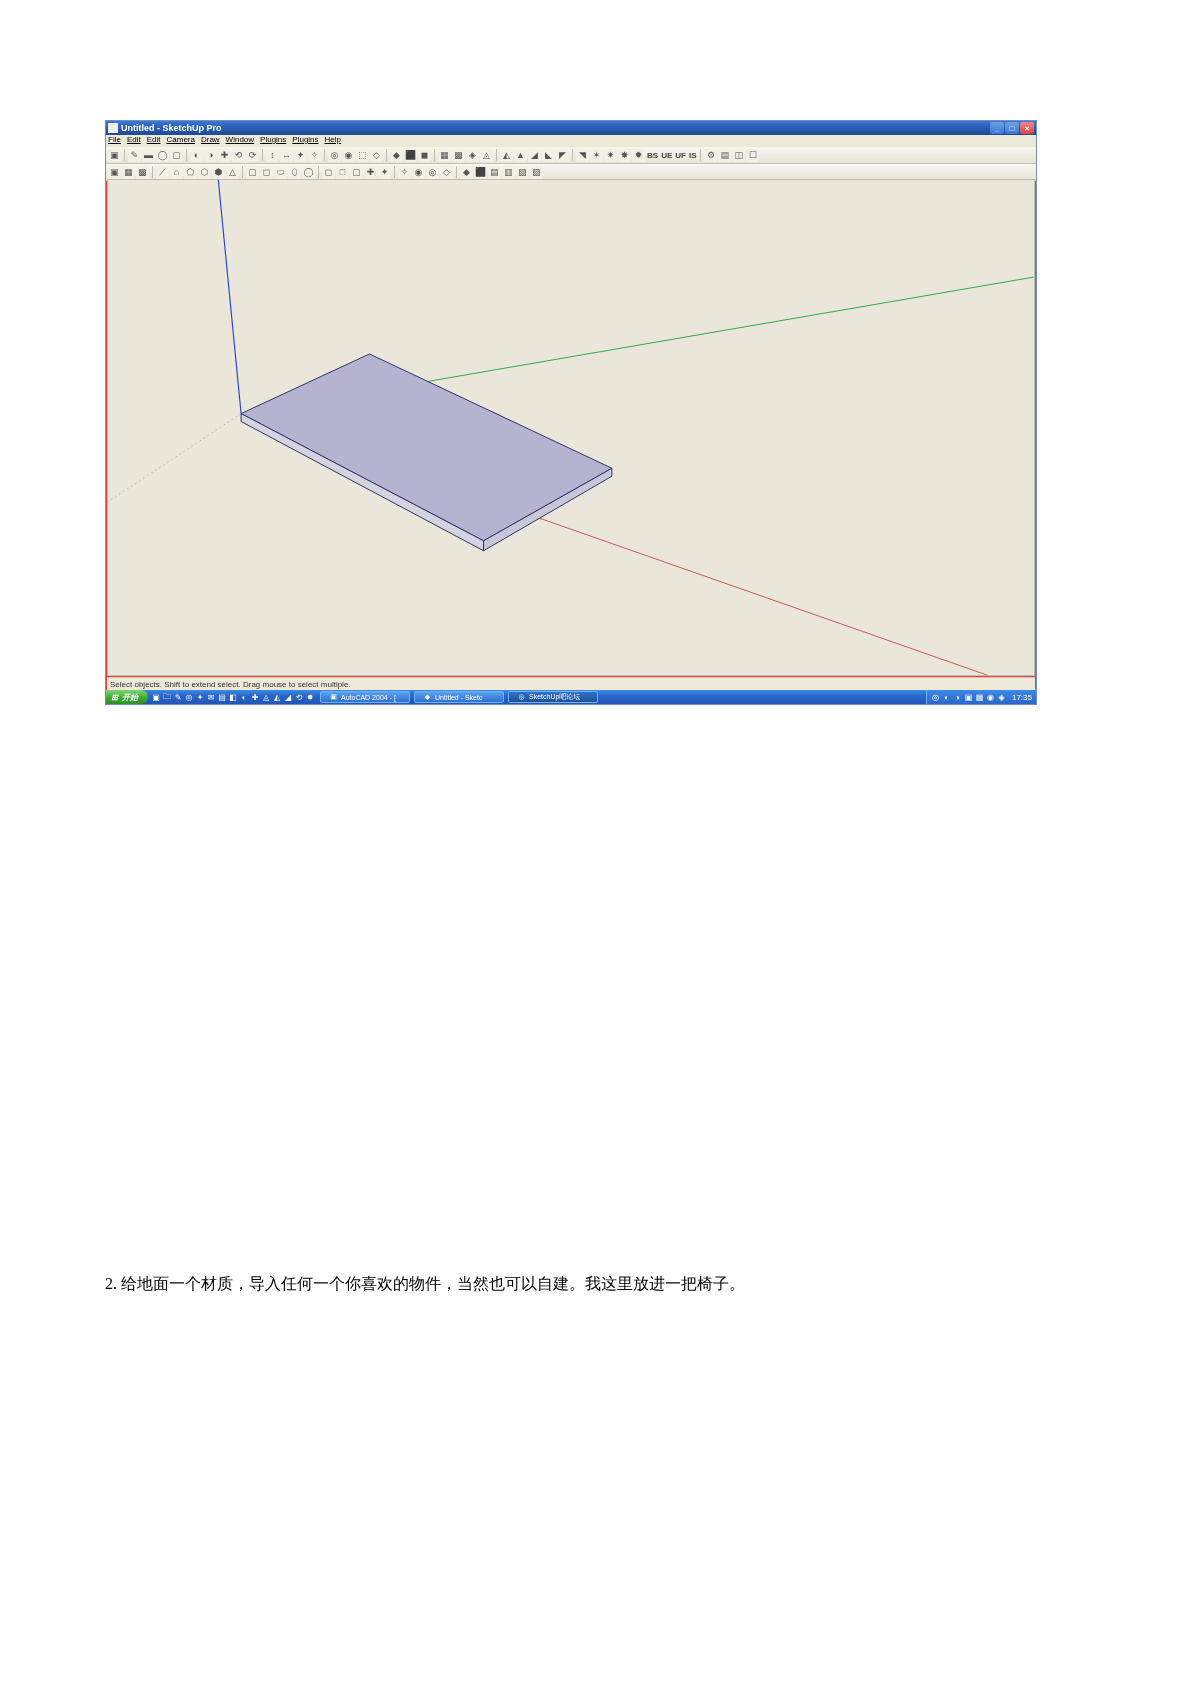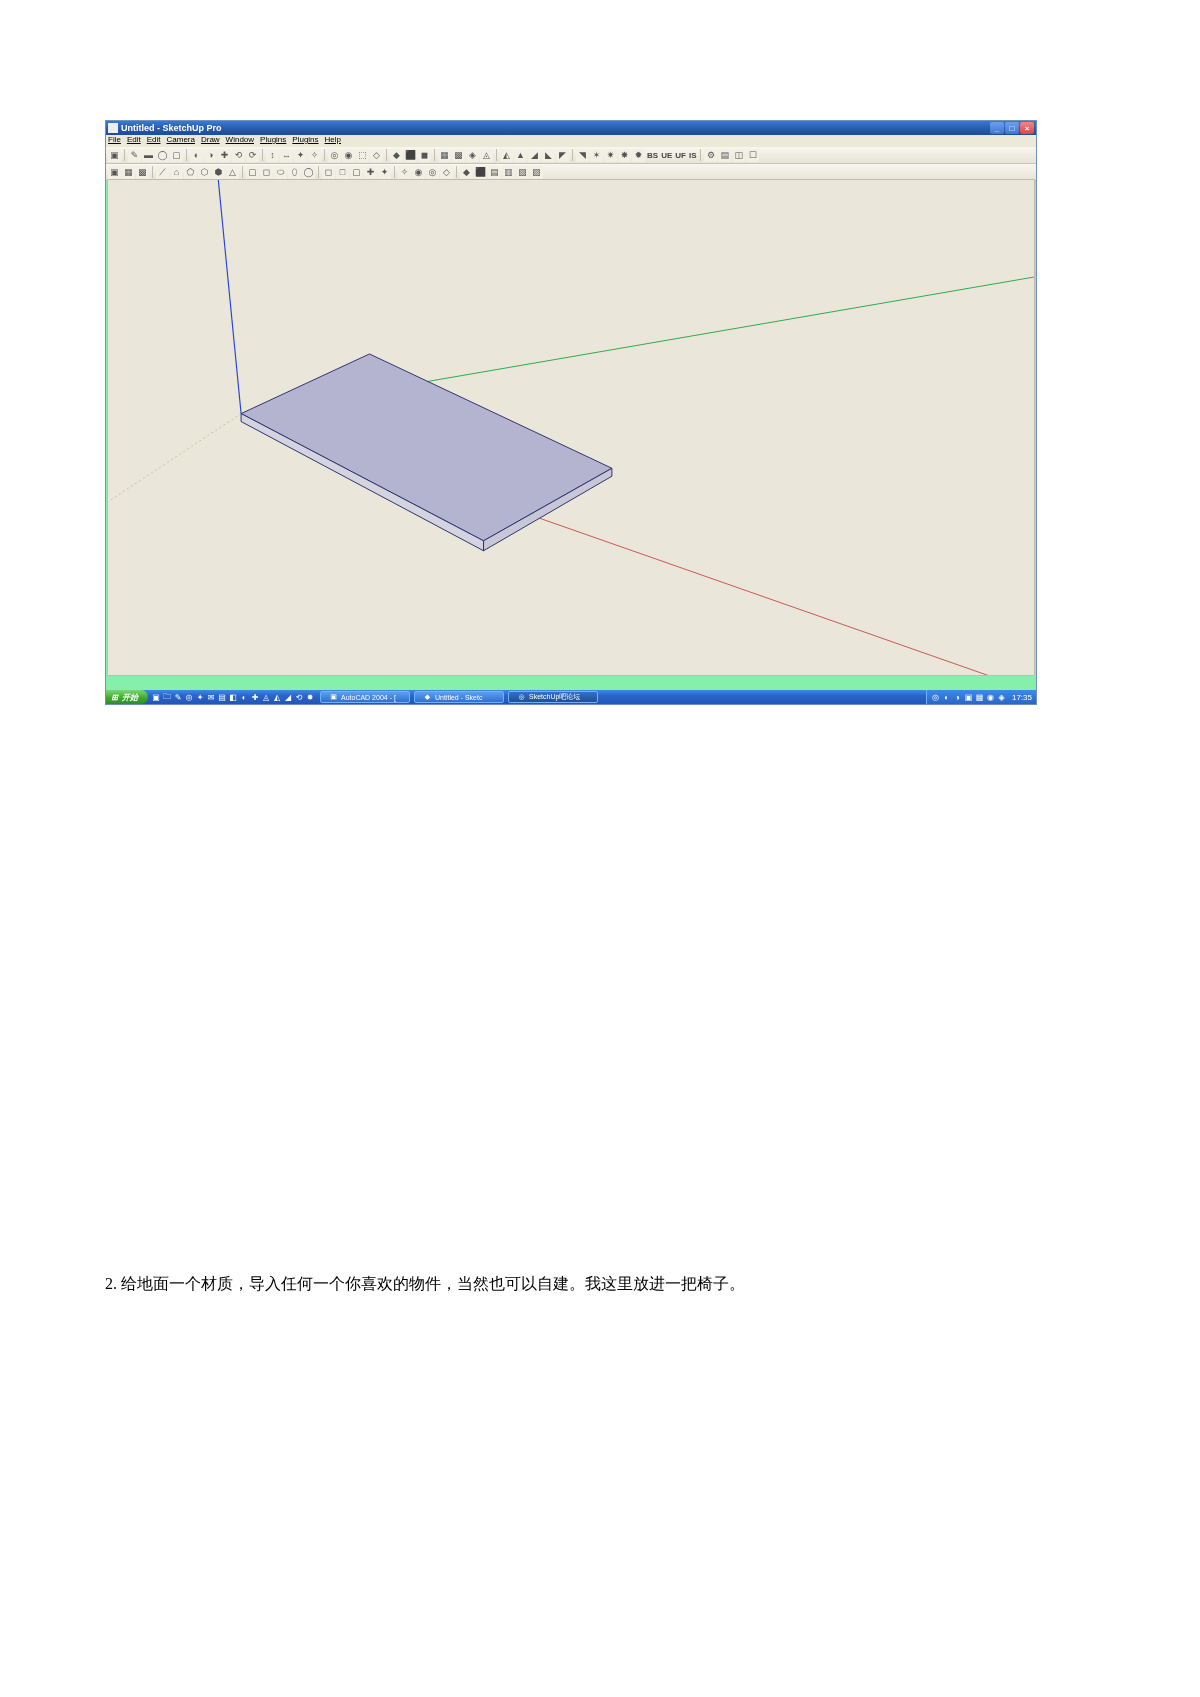--- a/index.html
+++ b/index.html
@@ -27,21 +27,21 @@
     top: 1270px;
     left: 105px;
     right: 105px;
     line-height: 1.8;
   }
   
   .screenshot {
     width: 932px;
     height: 585px;
     border: 1px solid #7090c0;
-    background: #86efac;
+    background: #ef4444;
     font-family: Tahoma, Arial, sans-serif;
     font-size: 9px;
     position: relative;
     box-sizing: border-box;
   }
   
   .titlebar {
     height: 14px;
     background: linear-gradient(to bottom, #3b78d8 0%, #2a5db0 50%, #1e4a99 100%);
     display: flex;
@@ -309,20 +309,23 @@
         <line x1="140" y1="235" x2="990" y2="520" stroke="#c03030" stroke-width="0.8"></line>
 
         <polygon points="140,235 395,363 530,290 275,175" fill="#b5b4d0" stroke="#2b2f6a" stroke-width="1"></polygon>
 
         <polygon points="140,235 395,363 395,373 140,243" fill="#d4d3e0" stroke="#2b2f6a" stroke-width="1"></polygon>
 
         <polygon points="395,363 530,290 530,298 395,373" fill="#c8c7d8" stroke="#2b2f6a" stroke-width="1"></polygon>
       </svg>
     </div>
 
+    <div class="statusbar">
+      <span>Select objects. Shift to extend select. Drag mouse to select multiple.</span>
+    </div>
 
     <div class="taskbar">
       <div class="startbtn">
         <span class="start-icon">⊞</span>
         <span>开始</span>
       </div>
       <div class="quicklaunch" id="quicklaunch">
           <div class="qlbtn">▣</div>
           <div class="qlbtn">🗀</div>
           <div class="qlbtn">✎</div>

